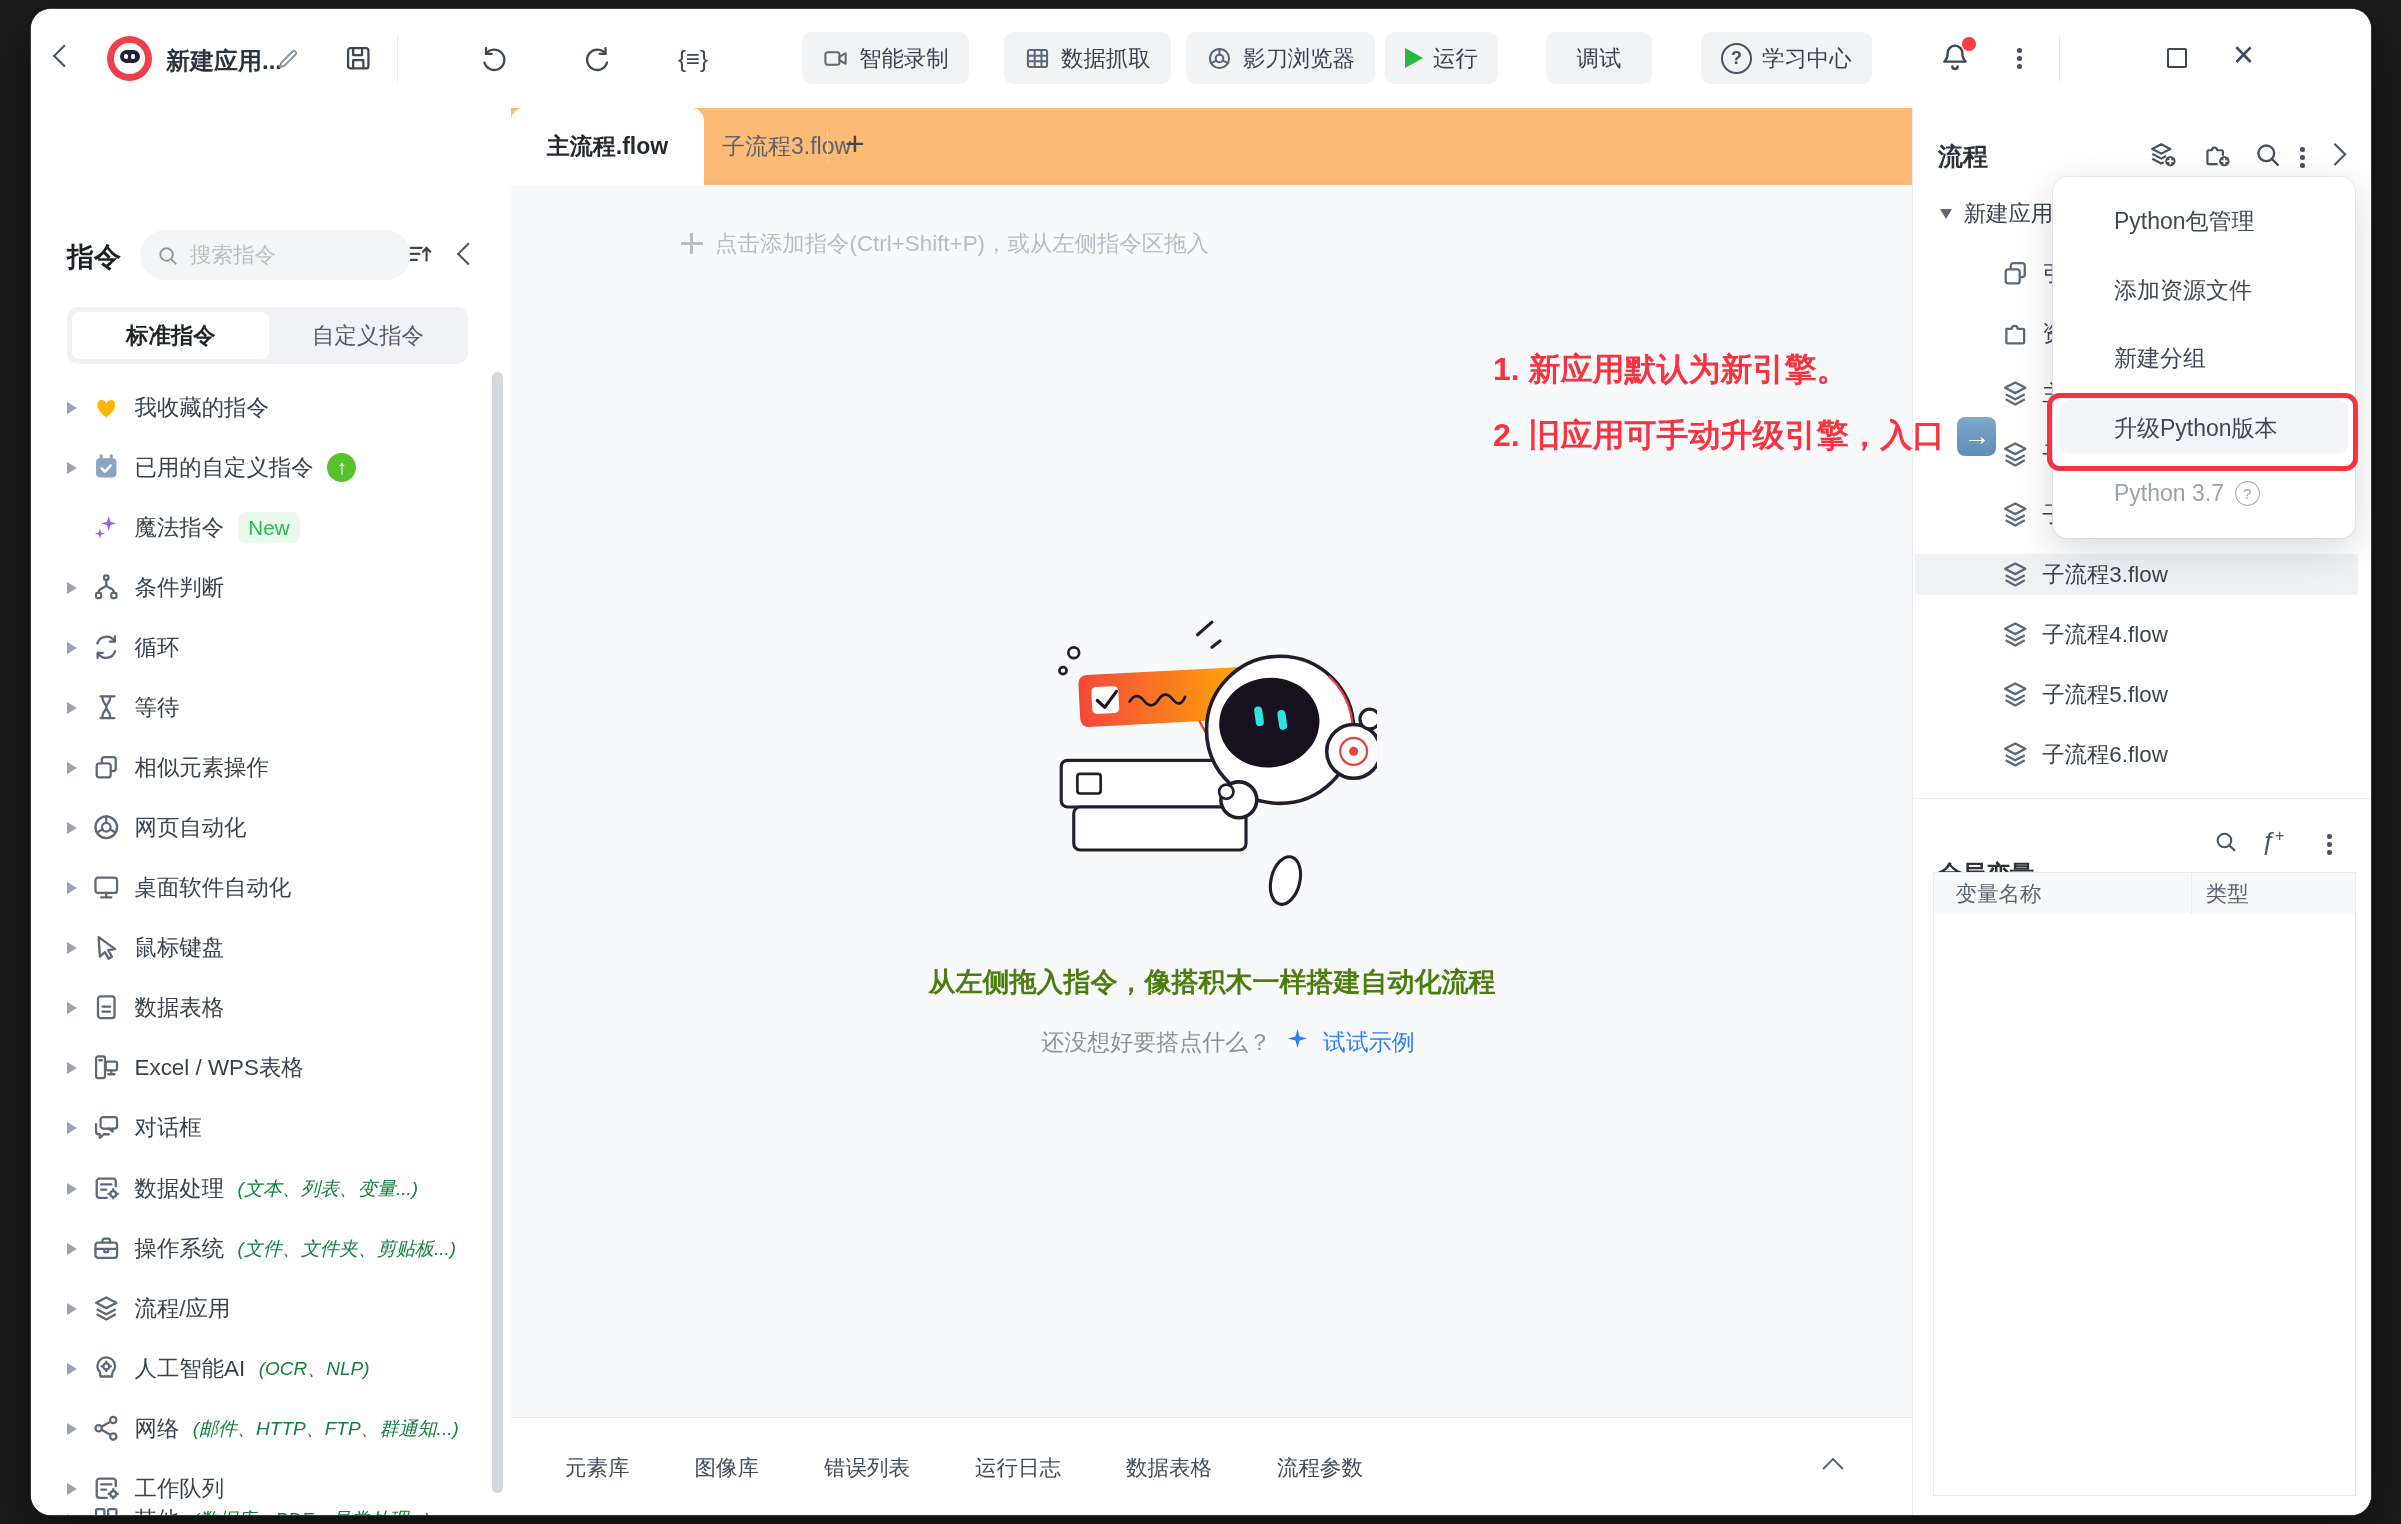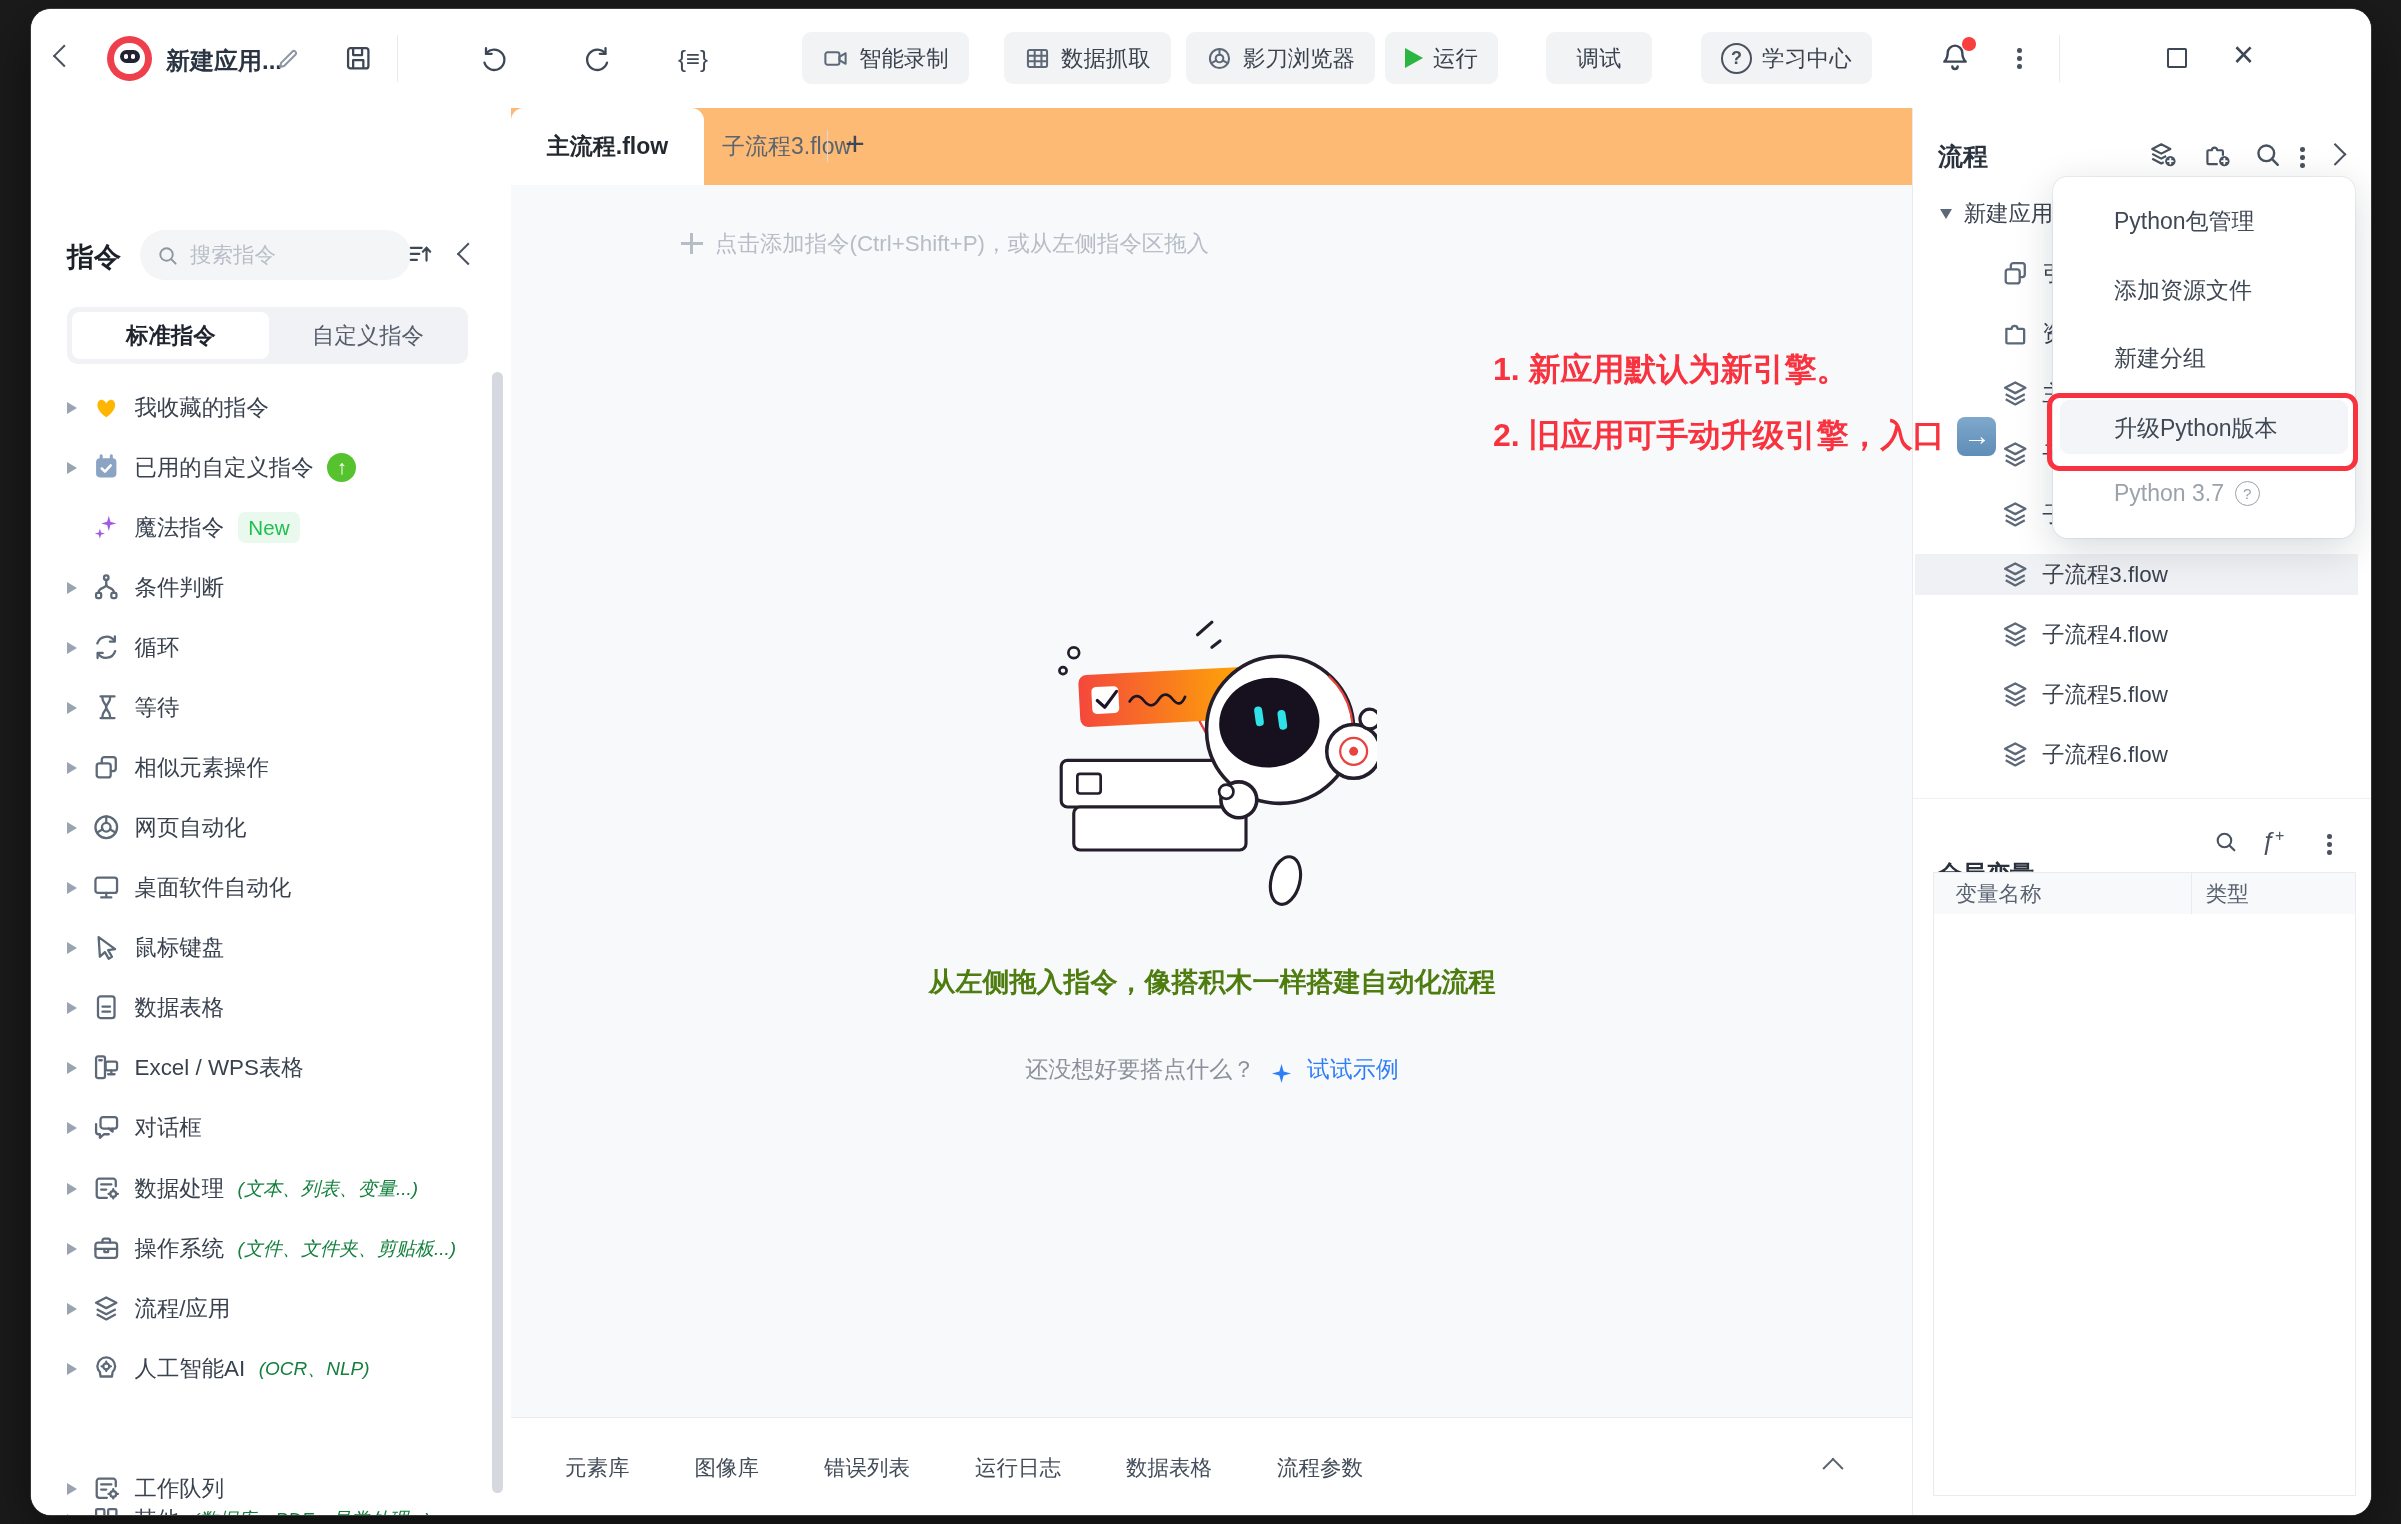--- a/index.html
+++ b/index.html
@@ -51,21 +51,21 @@
   .tab-active{position:absolute;left:0;top:0;width:193px;height:77px;background:#f8f9fb;border-radius:12.6px 12.6px 0 0;display:flex;align-items:center;justify-content:center;font-size:23px;font-weight:bold;color:#23282f;cursor:pointer;background:#fff;}
   .tab-inactive{position:absolute;left:204px;top:0;width:143px;height:77px;display:flex;align-items:center;justify-content:center;font-size:23px;color:#5c6470;cursor:pointer;}
   .tab-sep{position:absolute;left:316px;top:22.4px;width:0.9px;height:32px;background:#d6dae0;}
   .tab-add{position:absolute;left:334px;top:16px;font-size:34px;color:#3f4754;cursor:pointer;}
   #canvasbody{position:absolute;left:480px;top:176px;width:1402px;height:1232px;background:#f8f9fb;}
   .hint{position:absolute;left:170px;top:43px;display:flex;align-items:center;gap:12.6px;color:#b7bdc7;font-size:22.4px;}
   .plus-ico{position:relative;width:21.5px;height:21.5px;}
   .plus-ico::before{content:"";position:absolute;left:0;top:9.4px;width:21.5px;height:2.7px;background:#b7bdc7;}
   .plus-ico::after{content:"";position:absolute;left:9.4px;top:0;width:2.7px;height:21.5px;background:#b7bdc7;}
   .empty-title{position:absolute;left:0;top:779px;width:1402px;text-align:center;font-size:27px;font-weight:bold;color:#4d7c0f;}
-  .empty-sub{position:absolute;left:0;top:842px;width:1402px;display:flex;align-items:flex-end;justify-content:center;gap:14.3px;font-size:23px;color:#8b919b;margin-top:27px;}
+  .empty-sub{position:absolute;left:16px;top:842px;width:1402px;display:flex;align-items:flex-start;justify-content:center;gap:14.3px;font-size:23px;color:#8b919b;}
   .link{color:#2d7ef7;cursor:pointer;}
   #bottombar{position:absolute;left:480px;top:1408px;width:1402px;height:99px;background:#fff;border-top:0.9px solid #e8eaee;display:flex;align-items:center;padding-left:54px;gap:65px;box-sizing:border-box;}
   .btab{font-size:21.5px;color:#434c59;cursor:pointer;white-space:nowrap;}
   #collapse-bottom{position:absolute;right:72px;top:43px;cursor:pointer;}
   
   .ann{position:absolute;font-size:32px;font-weight:bold;color:#f8323e;z-index:30;white-space:nowrap;display:flex;align-items:center;gap:12.6px;}
   .arrow-emoji{display:inline-flex;align-items:center;justify-content:center;width:39px;height:39px;border-radius:8px;background:linear-gradient(#7fa8cc,#5e8db6);color:#fff;font-size:27px;font-weight:bold;}
   #red-box{position:absolute;left:2016px;top:384px;width:301px;height:68px;border:5.4px solid #f8323e;border-radius:12.6px;z-index:45;}
   
   #rightpanel{position:absolute;left:1881px;top:99px;width:459px;height:1408px;background:#fff;border-left:0.9px solid #e8eaee;box-sizing:border-box;}
@@ -445,20 +445,28 @@
       <span class="slabel">流程/应用</span>
     </div>
   <div class="srow" style="top:1339px">
       <span class="caret"></span>
       <svg class="ic" viewBox="0 0 34 34" width="30.5" height="30.5">
         <use href="#i-ai"></use>
       </svg>
       <span class="slabel">人工智能AI</span>
       <span class="snote">(OCR、NLP)</span>
     </div>
+  <div class="srow" style="top:1399px">
+      <span class="caret"></span>
+      <svg class="ic" viewBox="0 0 34 34" width="30.5" height="30.5">
+        <use href="#i-share"></use>
+      </svg>
+      <span class="slabel">网络</span>
+      <span class="snote">(邮件、HTTP、FTP、群通知...)</span>
+    </div>
   <div class="srow" style="top:1459px">
       <span class="caret"></span>
       <svg class="ic" viewBox="0 0 34 34" width="30.5" height="30.5">
         <use href="#i-listgear"></use>
       </svg>
       <span class="slabel">工作队列</span>
     </div>
   <div class="srow" style="top:1490px">
       <span class="caret"></span>
       <svg class="ic" viewBox="0 0 34 34" width="30.5" height="30.5">

